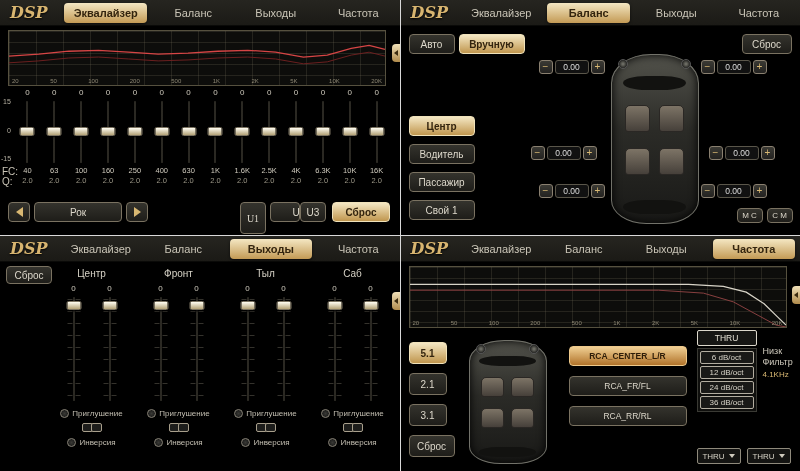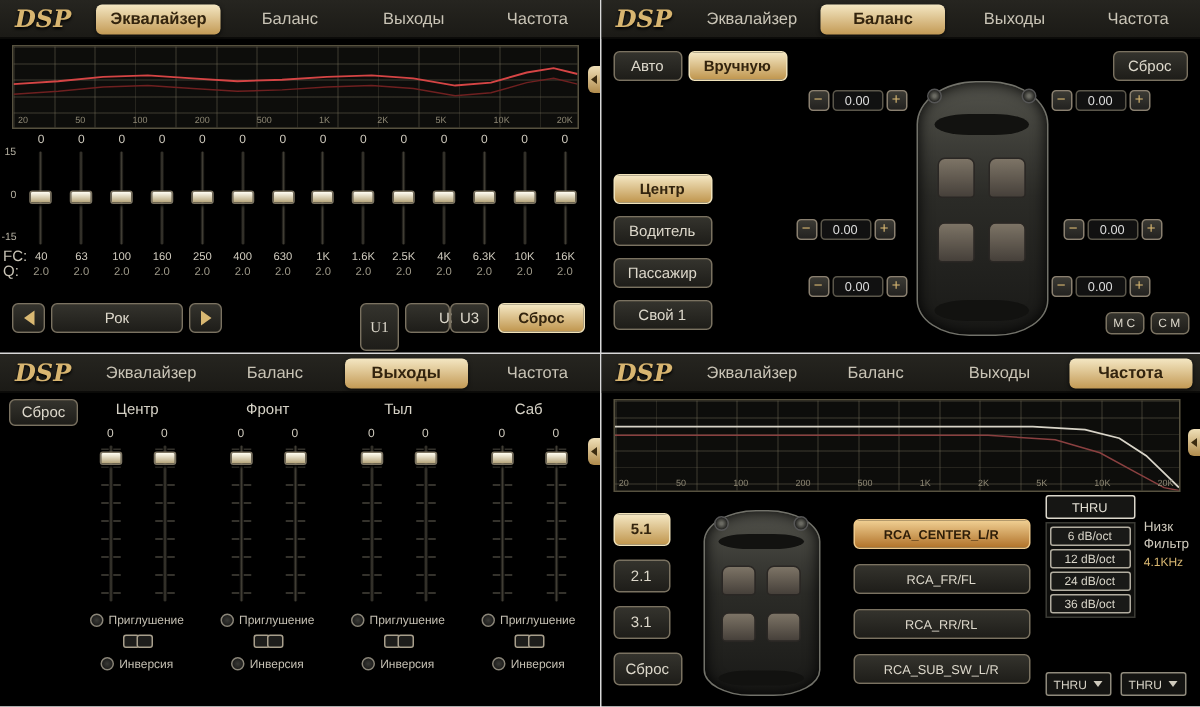--- a/index.html
+++ b/index.html
@@ -486,21 +486,20 @@
       <div class="spk p2"></div>
       <div class="seat s1"></div>
       <div class="seat s2"></div>
       <div class="seat s3"></div>
       <div class="seat s4"></div>
     </div>
 
     <div class="btn orange" style="left:168px;top:110px;width:118px;height:20px;font-size:8.5px;">RCA_CENTER_L/R</div>
     <div class="btn" style="left:168px;top:140px;width:118px;height:20px;font-size:8.5px;">RCA_FR/FL</div>
     <div class="btn" style="left:168px;top:170px;width:118px;height:20px;font-size:8.5px;">RCA_RR/RL</div>
-    <div class="btn" style="left:168px;top:200px;width:118px;height:20px;font-size:8.5px;">RCA_SUB_SW_L/R</div>
 
     <div class="dd-selected" style="left:296px;top:94px;width:60px;height:16px;">THRU</div>
     <div class="dd-list" style="left:296px;top:112px;width:60px;">
 
     <div class="dd-opt">6 dB/oct</div>
         <div class="dd-opt">12 dB/oct</div>
         <div class="dd-opt">24 dB/oct</div>
         <div class="dd-opt">36 dB/oct</div>
       </div>
 

